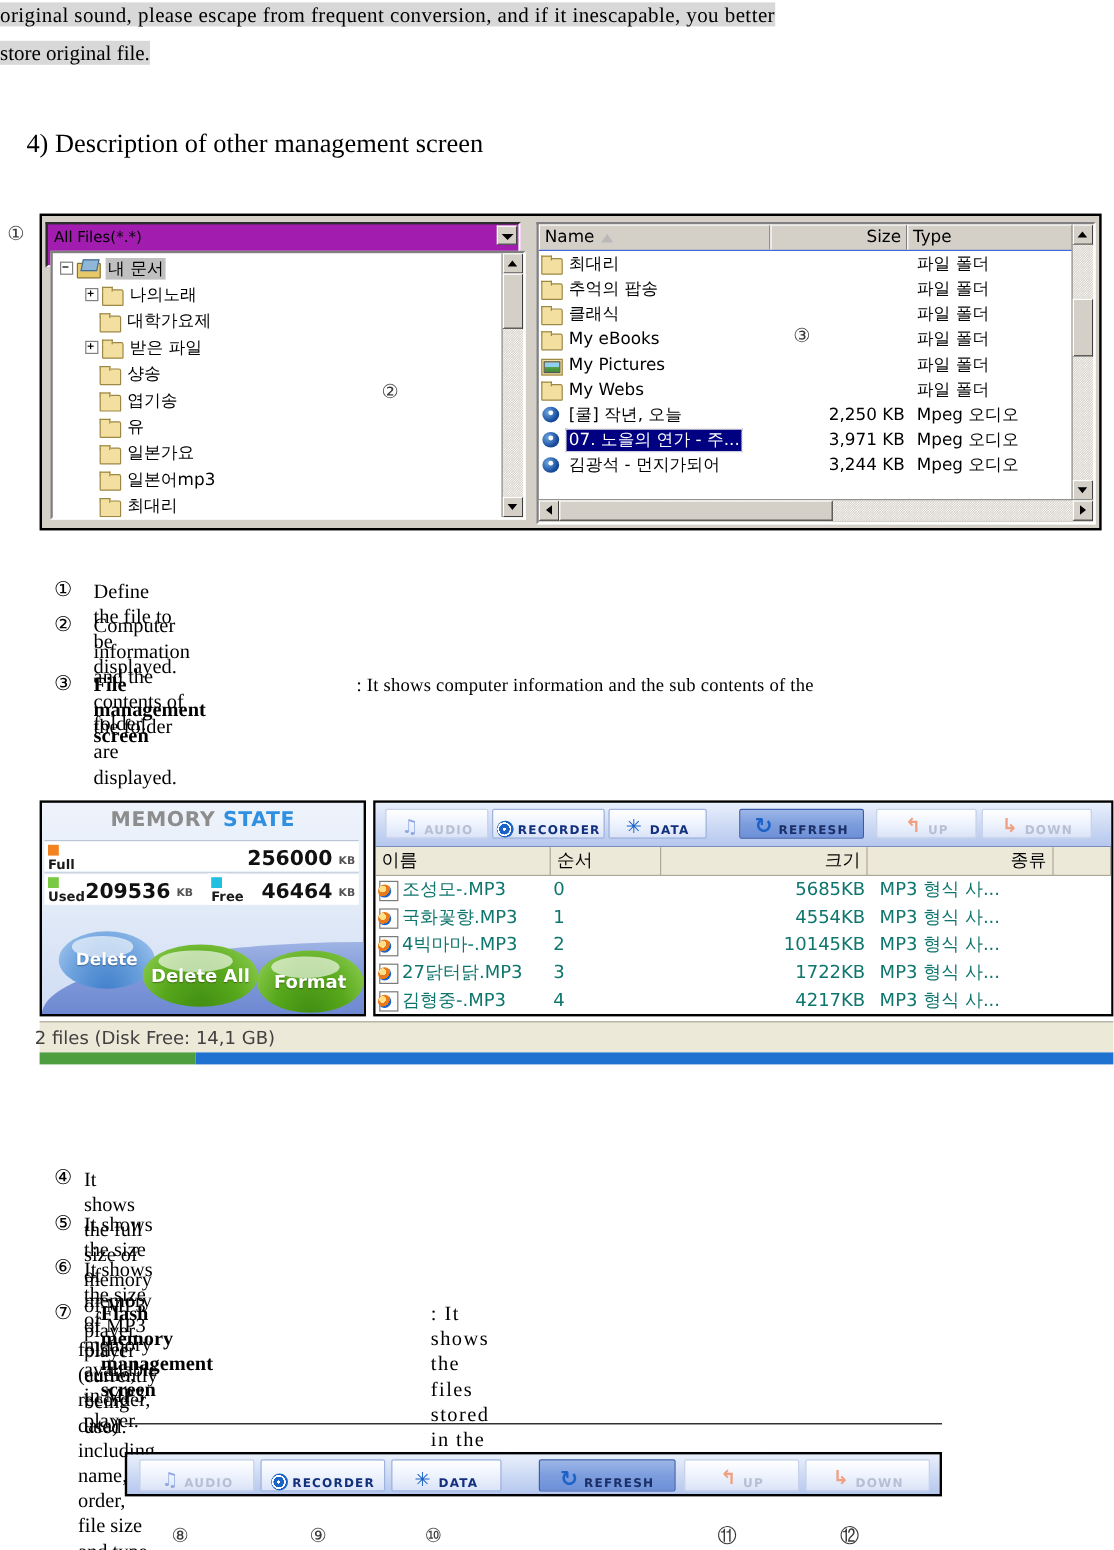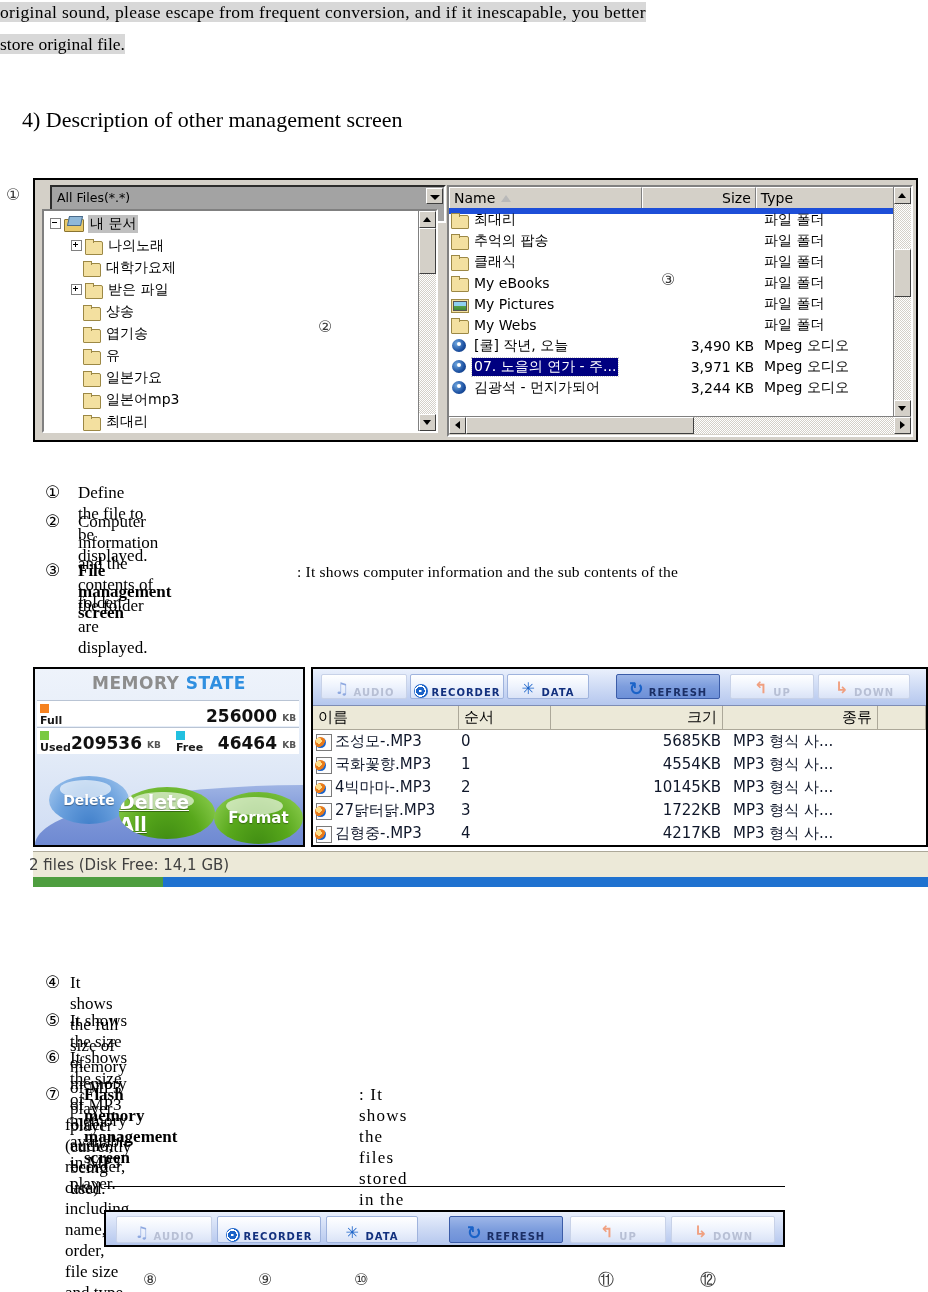--- a/index.html
+++ b/index.html
@@ -67,23 +67,23 @@
   #fdInner {
     position: absolute; left: 3px; top: 3px;
     width: 875px; height: 254px;
     background: #d4d0c8;
   }
 
   
   .fd-left { position: absolute; left: 0; top: 0; width: 405px; height: 254px; }
 
   .filter-combo {
-    position: absolute; left: 12px; top: 2px;
+    position: absolute; left: 0; top: 2px;
     width: 396px; height: 38px;
-    background: #a3a3a3;
+    background: #a21caf;
     border: 2px inset #d4d0c8;
     border-top-color: #808080; border-left-color: #808080;
     border-right-color: #ffffff; border-bottom-color: #ffffff;
     box-sizing: border-box;
   }
   .filter-combo .val {
     position: absolute; left: 5px; top: 3px;
     font-size: 12.5px; color: #000;
     font-family: "DejaVu Sans", sans-serif;
   }
@@ -217,21 +217,21 @@
     width: 466px; height: 252px;
     background: #ffffff;
     border: 2px solid #808080;
     border-right-color: #ffffff; border-bottom-color: #ffffff;
     box-sizing: border-box;
     overflow: hidden;
   }
   .lv-header {
     position: absolute; left: 0; top: 0; right: 17px; height: 21px;
     background: #d4d0c8;
-    border-bottom: 6px solid #1d4ed8;
+    border-bottom: 1px solid #1d4ed8;
     display: flex;
   }
   .lv-col {
     position: relative;
     background: #d4d0c8;
     border-right: 1px solid #808080;
     border-top: 1px solid #fff;
     border-left: 1px solid #fff;
     box-sizing: border-box;
     font-family: "DejaVu Sans", sans-serif;
@@ -405,22 +405,21 @@
   }
   .btn-oval span { position: relative; z-index: 2; }
   .btn-delete {
     left: 14px; top: 107px; width: 80px; height: 48px;
     background: radial-gradient(ellipse at 50% 110%, #3f7ec9 0%, #6aa0dd 55%, #a9cbf0 100%);
     font-size: 14px;
   }
   .btn-delete-all {
     left: 84px; top: 118px; width: 96px; height: 52px;
     background: radial-gradient(ellipse at 50% 110%, #3f8b12 0%, #58a81c 50%, #95d357 100%);
-    font-size: 19px;
-    text-decoration: underline;
+    font-size: 15px;
   }
   .btn-format {
     left: 179px; top: 123px; width: 89px; height: 52px;
     background: radial-gradient(ellipse at 50% 110%, #3f8b12 0%, #58a81c 50%, #95d357 100%);
     font-size: 15px;
   }
 
   
   .mgr-panel {
     position: absolute; left: 278px; top: 0;
@@ -490,21 +489,21 @@
     border-right: 1px solid #aca899;
     border-bottom: 1px solid #aca899;
     display: flex; align-items: center;
     padding: 0 5px;
     font-family: "DejaVu Sans", sans-serif; font-size: 15px; color: #000;
   }
   .mgr-col.right-al { justify-content: flex-end; }
   .mgr-rows { position: absolute; left: 0; top: 61px; right: 0; bottom: 0; background: #fff; }
   .mgr-row {
     position: relative; height: 23px;
-    font-family: "DejaVu Sans", sans-serif; font-size: 15px; color: #0f172a;
+    font-family: "DejaVu Sans", sans-serif; font-size: 15px; color: #0f766e;
     white-space: nowrap;
   }
   .mgr-c-name { position: absolute; left: 2px; top: 2px; display: flex; align-items: center; }
   .mgr-c-order { position: absolute; left: 148px; top: 2px; }
   .mgr-c-size  { position: absolute; left: 240px; width: 168px; top: 2px; text-align: right; }
   .mgr-c-type  { position: absolute; left: 420px; top: 2px; }
 
   .ic-mp3doc {
     width: 17px; height: 17px; flex: 0 0 auto; margin-right: 3px; position: relative;
   }
@@ -713,21 +712,21 @@
               <span class="nm-text">My Webs</span>
             </div>
           <div class="lv-size"></div>
           <div class="lv-type">파일 폴더</div>
         </div>
         <div class="lv-row">
           <div class="lv-name">
               <div class="ic-mp3"></div>
               <span class="nm-text">[쿨] 작년, 오늘</span>
             </div>
-          <div class="lv-size">3,490 KB</div>
+          <div class="lv-size">2,250 KB</div>
           <div class="lv-type">Mpeg 오디오</div>
         </div>
         <div class="lv-row">
           <div class="lv-name">
               <div class="ic-mp3"></div>
               <span class="nm-text sel">07. 노을의 연가 - 주...</span>
             </div>
           <div class="lv-size">3,971 KB</div>
           <div class="lv-type">Mpeg 오디오</div>
         </div>

